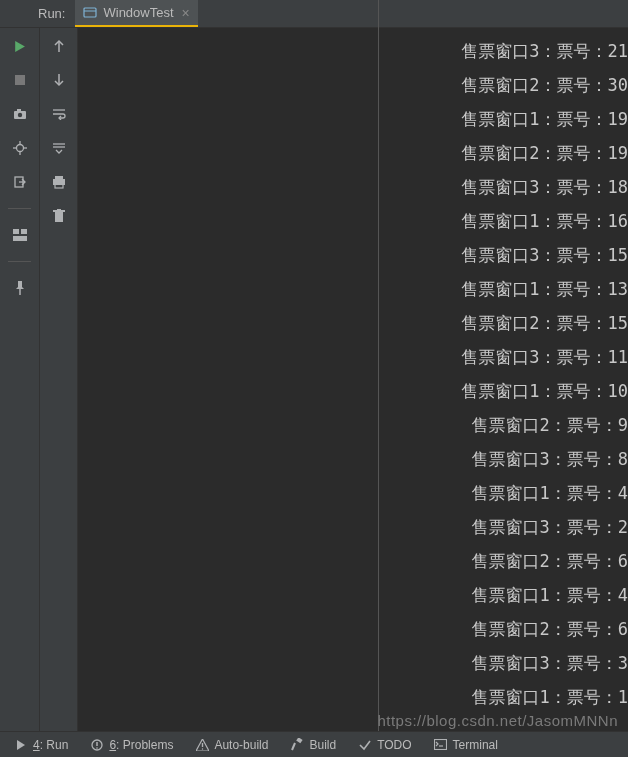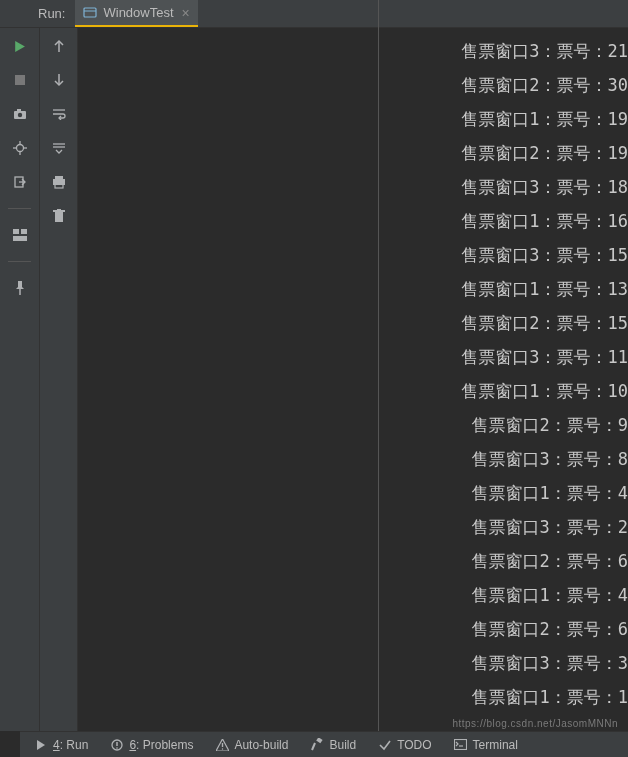--- a/index.html
+++ b/index.html
@@ -110,21 +110,20 @@
       margin-left: 1px;
     }
     .statusbar {
       display: flex;
       align-items: center;
       height: 26px;
       background: #3c3f41;
       border-top: 1px solid #323232;
       padding: 0 6px;
       gap: 6px;
-      margin-left: 20px;
     }
     .sb-item {
       display: flex;
       align-items: center;
       padding: 0 8px;
       color: #bbbbbb;
       font-size: 12px;
       cursor: pointer;
       gap: 5px;
     }
@@ -134,21 +133,21 @@
       height: 14px;
       align-items: center;
       justify-content: center;
     }
     .underline { text-decoration: underline; }
     .watermark {
       position: absolute;
       bottom: 28px;
       right: 10px;
       color: #7a7a7a;
-      font-size: 10px;
+      font-size: 15px;
       letter-spacing: 0.5px;
       pointer-events: none;
     }
     .vert-divider {
       position: absolute;
       top: 0;
       bottom: 26px;
       left: 378px;
       width: 1px;
       background: #555;

